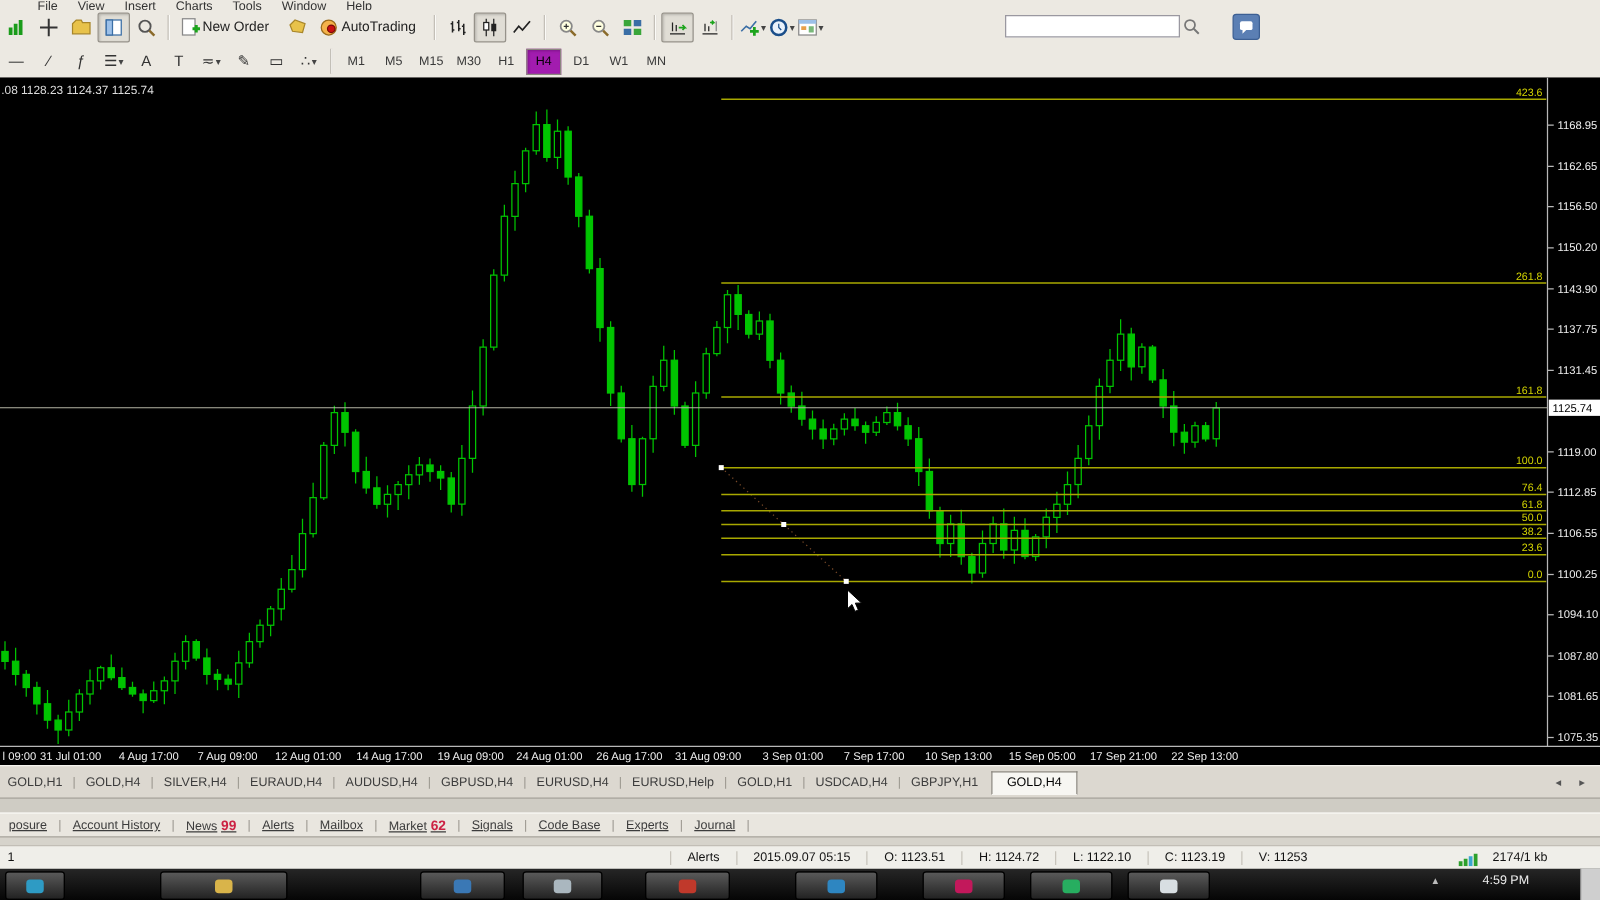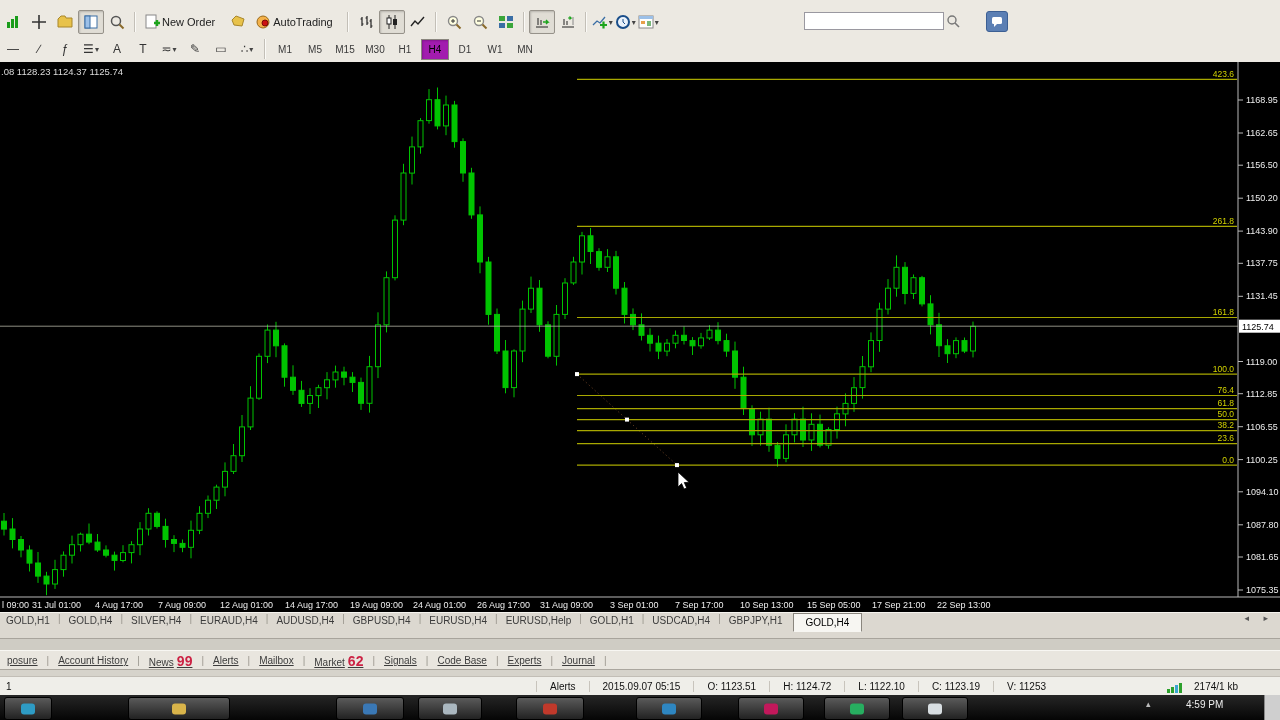--- a/index.html
+++ b/index.html
@@ -20,30 +20,30 @@
   .glyph{font-size:12px;color:#333;line-height:1;}
   .tf-btn{min-width:26px;height:19px;display:flex;align-items:center;justify-content:center;font-size:10px;color:#3a3a3a;border:1px solid transparent;margin:0 1px;flex:none;}
   .tf-btn.active{border:1px solid #8a867e;background:#a21caf;box-shadow:inset 1px 1px 2px rgba(0,0,0,.2);color:#000;}
   .searchwrap{position:absolute;right:54px;top:4px;display:flex;align-items:center;}
   .searchbox{width:130px;height:16px;border:1px solid #9a98a0;background:#fff;font-size:10px;padding:0 4px;}
   .magbtn{width:18px;height:18px;display:flex;align-items:center;justify-content:center;}
   .chatbtn{position:absolute;right:8px;top:3px;width:20px;height:19px;background:#5b7fb4;border:1px solid #3c5f93;border-radius:3px;display:flex;align-items:center;justify-content:center;}
   
   .chart-area{position:absolute;top:62px;left:0;width:1280px;height:550px;background:#000;}
   
-  .tabbar{position:absolute;top:612px;left:0;width:1280px;height:26px;background:#dcd8d0;border-top:1px solid #f5f3ee;display:flex;align-items:flex-start;font-size:10px;color:#3c3c3c;}
+  .tabbar{position:absolute;top:612px;left:0;width:1280px;height:26px;background:#dcd8d0;border-top:1px solid #f5f3ee;display:flex;align-items:center;font-size:10px;color:#3c3c3c;}
   .ctab{padding:2px 6px;white-space:nowrap;}
   .ctab.active{background:#f7f6f2;border:1px solid #8a867e;border-bottom-color:#f7f6f2;padding:3px 12px;color:#000;margin:0 4px;}
   .tsep{color:#9a968e;margin:0 2px;}
   .bararrows{position:absolute;right:6px;font-size:9px;color:#555;letter-spacing:6px;}
   .band1{position:absolute;top:638px;left:0;width:1280px;height:12px;background:#cfccc4;border-top:1px solid #a8a49c;}
   
   .termtabs{position:absolute;top:650px;left:0;width:1280px;height:19px;background:#e9e6df;display:flex;align-items:center;font-size:10px;color:#3c3c3c;border-top:1px solid #f8f7f3;}
   .ttab{padding:0 7px;white-space:nowrap;text-decoration:underline;}
-  .badge{color:#cc2244;font-size:14px;font-weight:bold;margin-left:3px;}
+  .badge{color:#cc2244;font-size:11px;font-weight:bold;margin-left:3px;}
   .band2{position:absolute;top:669px;left:0;width:1280px;height:7px;background:#d6d3cb;border-top:1px solid #aaa69e;}
   
   .statusbar{position:absolute;top:676px;left:0;width:1280px;height:19px;background:#efeee9;border-top:1px solid #c2beb6;display:flex;align-items:center;font-size:10px;color:#111;}
   .sb-help{width:530px;padding-left:6px;flex:none;}
   .sb-field{padding:0 13px;border-left:1px solid #c8c4bc;white-space:nowrap;flex:none;}
   .sb-traffic{margin-left:auto;margin-right:42px;display:flex;}
   .sb-traffic span{margin-left:10px;}
   
   .taskbar{position:absolute;top:695px;left:0;width:1280px;height:25px;background:linear-gradient(#262626,#050505);}
   .tb-app{position:absolute;top:2px;height:21px;border-radius:3px;background:linear-gradient(#5a5a5a,#222);border:1px solid #000;}
@@ -51,20 +51,21 @@
   .tb-clock{position:absolute;left:1186px;top:4px;color:#eee;font-size:10px;}
   .tb-tray{position:absolute;left:1146px;top:4px;color:#bbb;font-size:9px;}
   .tb-desk{position:absolute;left:1264px;top:0;width:16px;height:25px;background:#cfcfcf;border-left:1px solid #888;}
   svg text{font-family:"Liberation Sans",sans-serif;}
 </style>
 </head>
 <body>
 
 <div class="screen">
 
+  <div class="menubar" id="menubar"><span>File</span><span>View</span><span>Insert</span><span>Charts</span><span>Tools</span><span>Window</span><span>Help</span></div>
 
   <div class="row1">
     <div class="tbtn">
       <svg width="16" height="16">
           <rect x="2" y="8" width="3" height="6" fill="#1a9c1a"></rect>
           <rect x="6" y="5" width="3" height="9" fill="#1a9c1a"></rect>
           <rect x="10" y="2" width="3" height="12" fill="#1a9c1a"></rect>
         </svg>
     </div>
     <div class="tbtn">

